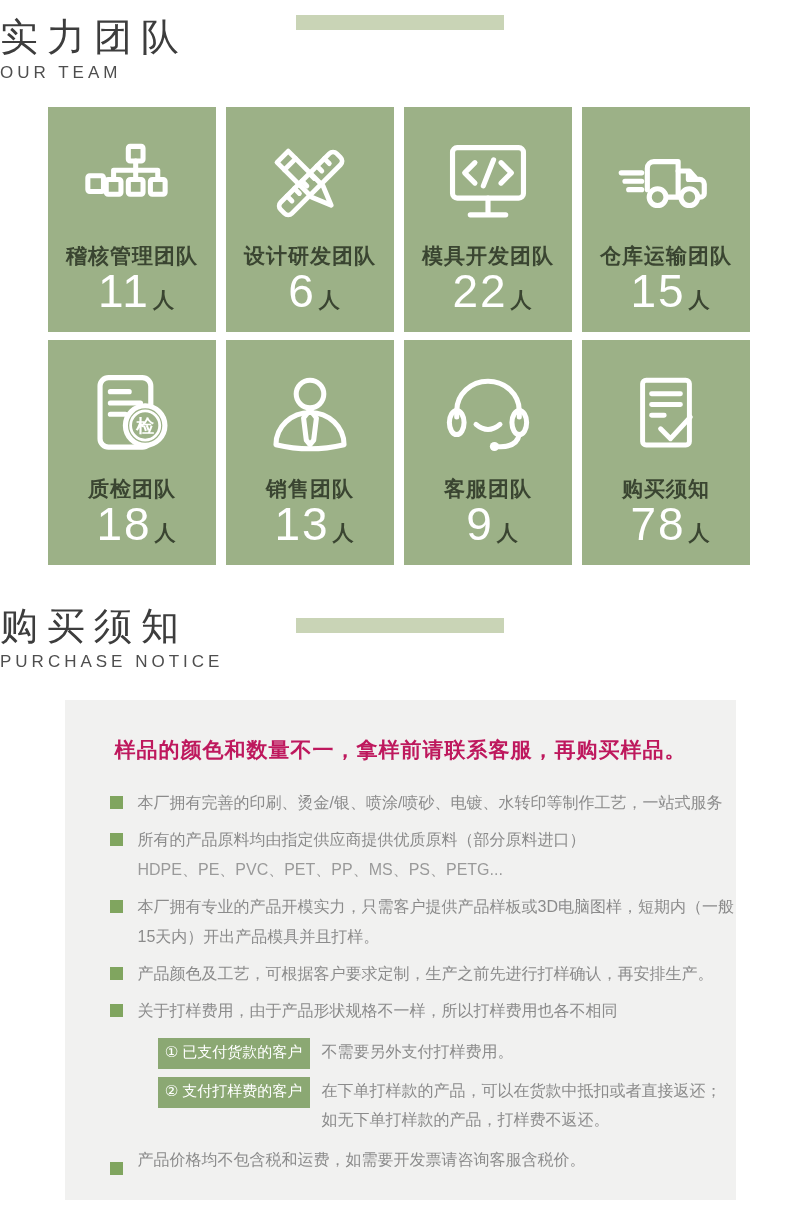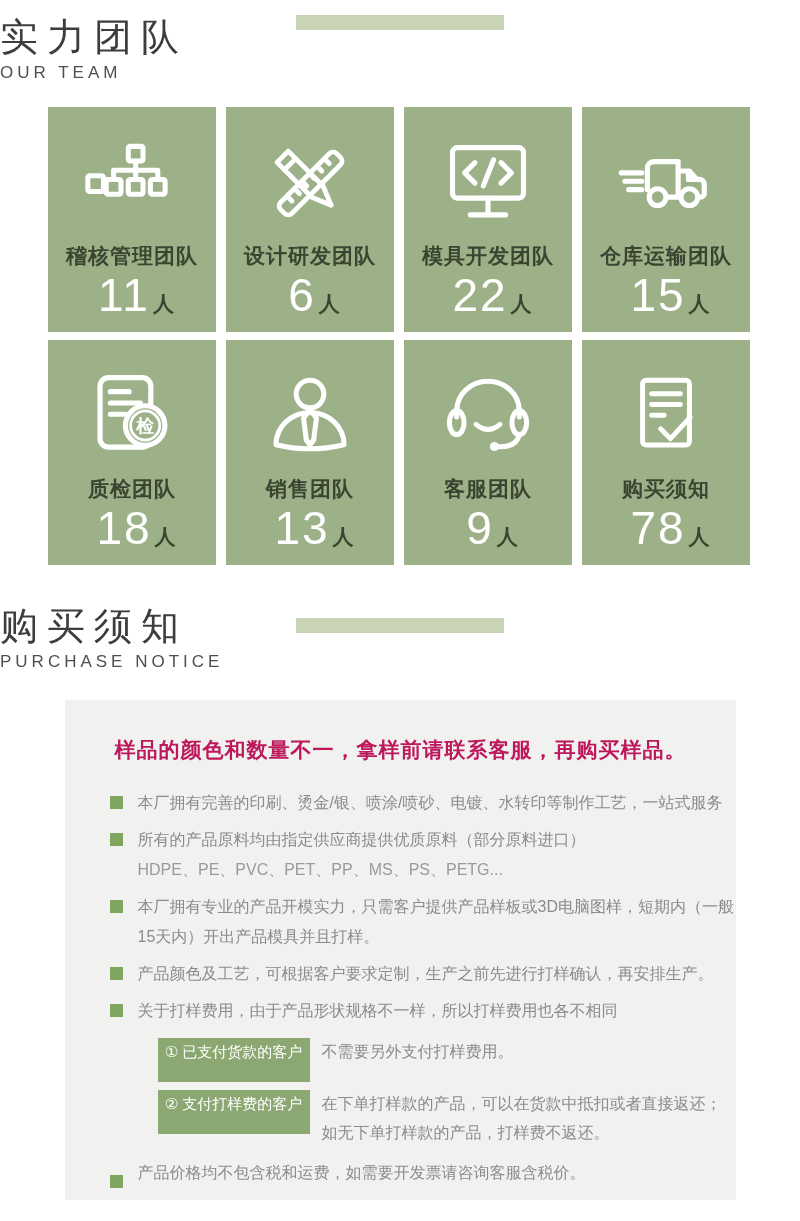--- a/index.html
+++ b/index.html
@@ -25,40 +25,40 @@
   
   .grid{
     margin:24px 0 0 48px;display:grid;
     grid-template-columns:repeat(4,168px);
     column-gap:10px;row-gap:8px;
   }
   .card{width:168px;height:225px;background:#9cb187;text-align:center;overflow:hidden;}
   .card-icon{height:96px;margin-top:30px;display:flex;align-items:center;justify-content:center;}
   .card-icon svg{overflow:visible;}
   .card-label{margin-top:9px;font-size:21px;font-weight:600;color:#3a4531;letter-spacing:1px;}
-  .card-count{margin-top:1px;line-height:48px;white-space:nowrap;margin-left:8px;}
+  .card-count{margin-top:1px;line-height:40px;white-space:nowrap;margin-left:8px;}
   .card-count .num{font-size:46px;font-weight:200;color:#ffffff;letter-spacing:2px;}
   .card-count .unit{font-size:21px;font-weight:600;color:#3a4531;margin-left:3px;}
   
   .notice-box{
     margin:28px auto 0;width:671px;height:500px;background:#f1f1f0;
     box-sizing:border-box;padding:34px 24px 0 45px;overflow:hidden;
   }
   .headline{
     text-align:center;font-size:21px;font-weight:700;color:#be185d;
     letter-spacing:1px;margin:2px 20px 24px 0;white-space:nowrap;
   }
   .bullet-row{display:flex;margin-top:7px;}
   .bullet-sq{flex:0 0 13px;width:13px;height:13px;background:#80a55f;margin:8px 15px 0 0;}
   .bullet-text{font-size:16px;color:#8b8b8b;line-height:30px;white-space:nowrap;}
   .bullet-text .sub{color:#9a9a9a;}
   .fee-block{margin:12px 0 2px 48px;}
   .fee-row{display:flex;align-items:flex-start;margin-top:8px;}
   .fee-label{
-    flex:0 0 152px;box-sizing:border-box;height:44px;line-height:27px;text-align:center;
+    flex:0 0 152px;box-sizing:border-box;height:31px;line-height:27px;text-align:center;
     background:#8ba873;color:#ffffff;font-size:15px;margin-right:12px;white-space:nowrap;
   }
   .fee-text{font-size:16px;color:#8b8b8b;line-height:27px;white-space:nowrap;}
   .fee-text .l2{display:block;margin-top:2px;}
   .last-bullet{margin-top:12px;align-items:flex-end;}
   
   .ic{stroke:#ffffff;stroke-width:5.5;fill:none;stroke-linecap:round;stroke-linejoin:round;}
   .ic-fill{fill:#9cb187;}
 </style>
 </head>

